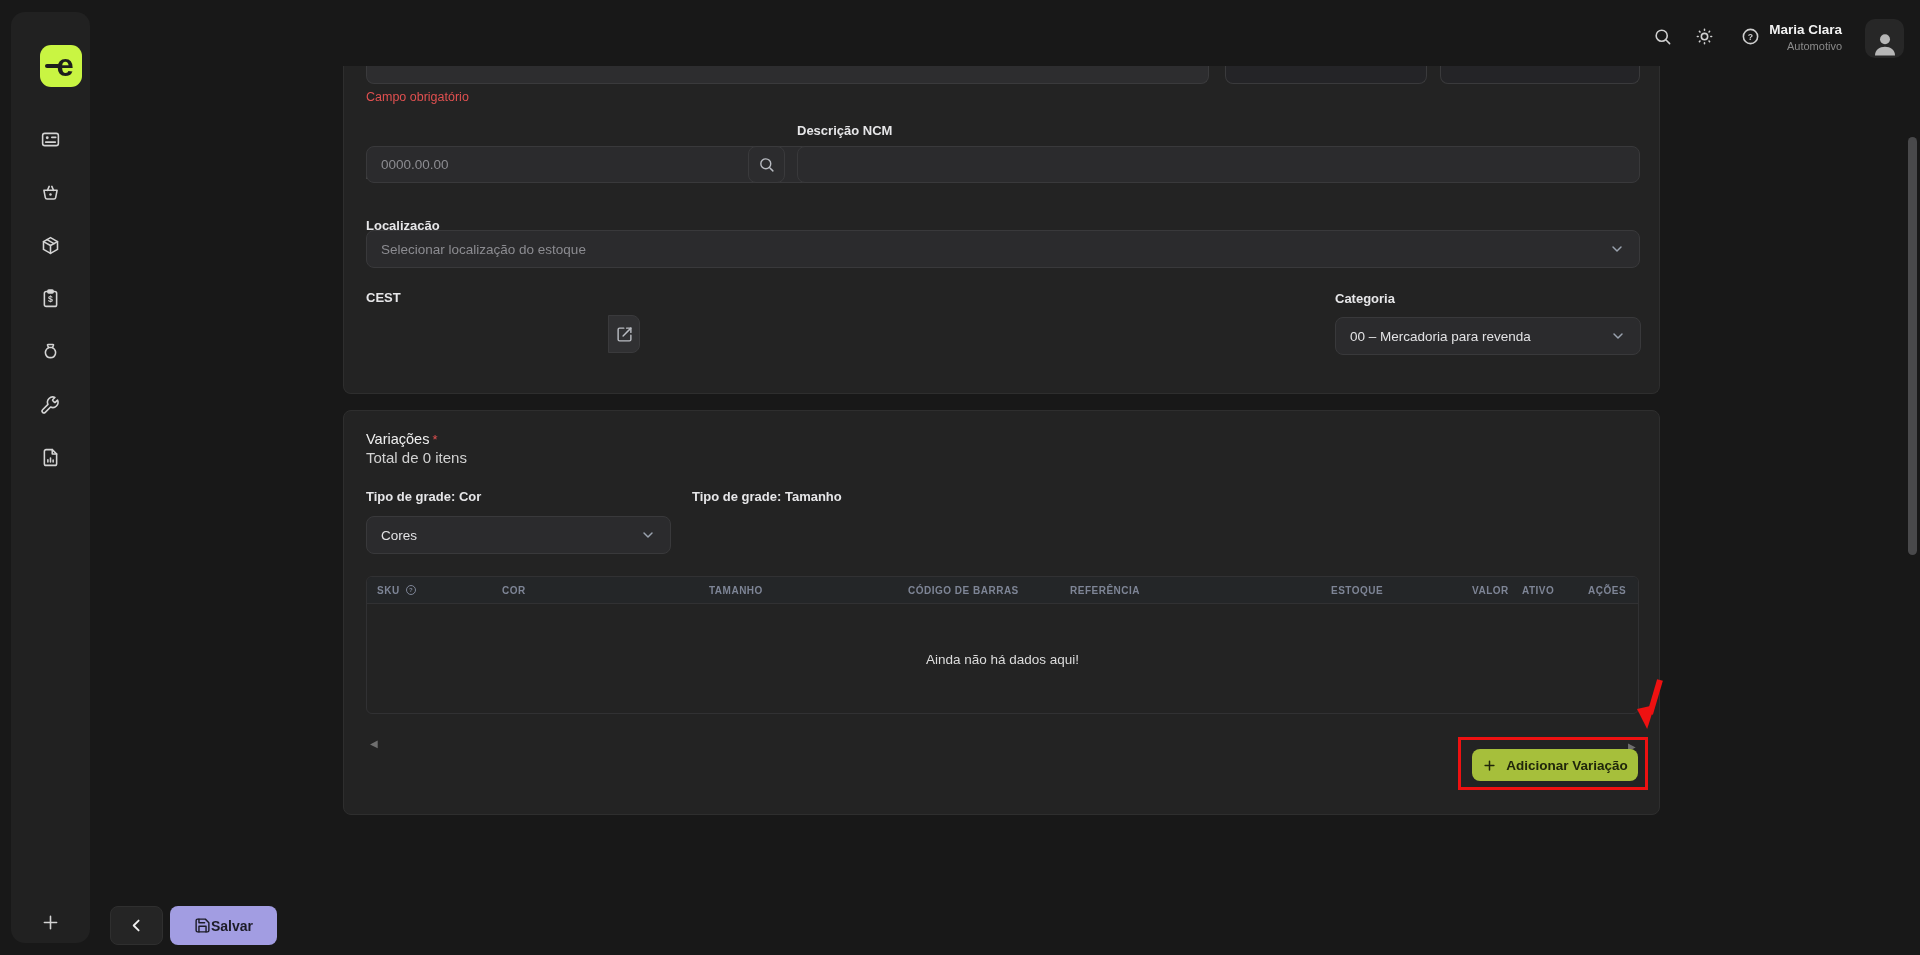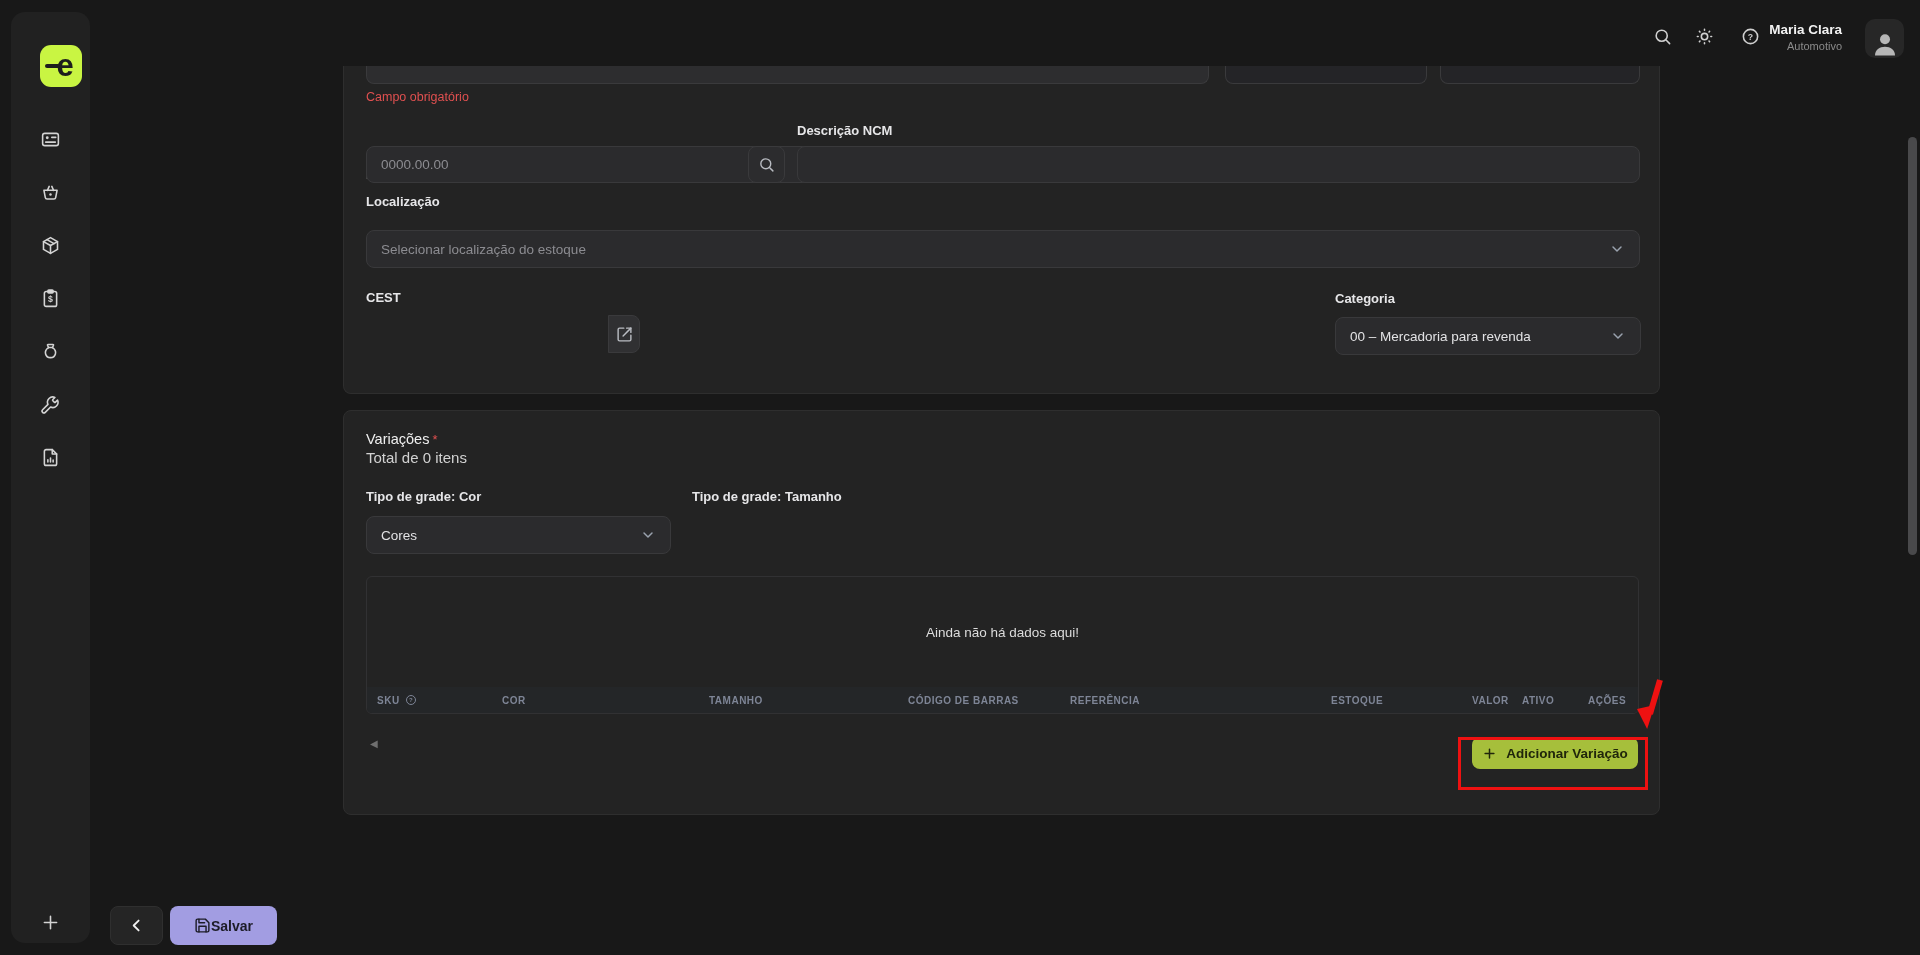--- a/index.html
+++ b/index.html
@@ -62,21 +62,21 @@
             border-radius:6px; overflow:hidden; }
   #vhead { display:flex; height:27px; align-items:center; background:#242628;
            border-bottom:1px solid #313133; padding-left:10px; }
   .th { color:#7e8596; font-size:10px; font-weight:bold; letter-spacing:.5px;
         display:flex; align-items:center; gap:5px; }
   .th svg { width:12px; height:12px; }
   #vempty { height:110px; display:flex; align-items:center; justify-content:center;
             color:#dcdcdc; font-size:13.5px; }
   .tri { color:#6f6f6f; font-size:10px; }
 
-  #add-var-btn { left:1128px; top:326px; width:166px; height:32px; background:#a6bf3b;
+  #add-var-btn { left:1128px; top:338px; width:166px; height:32px; background:#a6bf3b;
                  border:none; border-radius:8px; display:flex; align-items:center;
                  justify-content:center; gap:9px; color:#20260b; font-size:13.5px;
                  font-weight:bold; cursor:pointer; }
   #add-var-btn svg { width:15px; height:15px; }
   #anno-rect { left:1458px; top:737px; width:190px; height:53px;
                border:3px solid #ee1111; pointer-events:none; }
 
   
   #back-btn { left:110px; top:906px; width:53px; height:39px; background:#252525;
               border:1px solid #2f2f2f; border-radius:8px; display:flex; align-items:center;
@@ -201,21 +201,21 @@
         <circle cx="11" cy="11" r="7"></circle>
           <path d="M16.5 16.5L21 21"></path>
       </svg>
     </div>
 
     <div class="lbl abs" style="left:453px; top:57px;">Descrição NCM</div>
     <div class="fld abs" style="left:453px; top:80px; width:843px; height:37px;">
       <span></span>
     </div>
 
-    <div class="lbl abs" style="left:22px; top:128px;">Localização</div>
+    <div class="lbl abs" style="left:22px; top:152px;">Localização</div>
     <div class="fld abs" style="left:22px; top:164px; width:1274px; height:38px;">
       <span>Selecionar localização do estoque</span>
       <span class="chev">
         <svg viewBox="0 0 24 24" fill="none" stroke="currentColor" stroke-width="2.2" stroke-linecap="round" stroke-linejoin="round">
             <path d="M6 9l6 6 6-6"></path>
           </svg>
       </span>
     </div>
 
     <div class="lbl abs" style="left:22px; top:224px;">CEST</div>
@@ -250,21 +250,20 @@
       <span class="chev">
         <svg viewBox="0 0 24 24" fill="none" stroke="currentColor" stroke-width="2.2" stroke-linecap="round" stroke-linejoin="round">
             <path d="M6 9l6 6 6-6"></path>
           </svg>
       </span>
     </div>
 
     <div class="lbl abs" style="left:348px; top:78px;">Tipo de grade: Tamanho</div>
 
     <div id="vtable" class="abs">
-      <div id="vempty">Ainda não há dados aqui!</div>
       <div id="vhead">
         <div class="th" style="width:125px;">
           <span>SKU</span>
           <svg viewBox="0 0 24 24" fill="none" stroke="currentColor" stroke-width="2">
             <circle cx="12" cy="12" r="9"></circle>
             <text x="12" y="16.5" text-anchor="middle" font-size="12" fill="currentColor" stroke="none" font-family="Liberation Sans, sans-serif" font-weight="bold">?</text>
           </svg>
         </div>
         <div class="th" style="width:207px;">
             <span>COR</span>
@@ -284,20 +283,21 @@
         <div class="th" style="width:50px;">
             <span>VALOR</span>
           </div>
         <div class="th" style="width:66px;">
             <span>ATIVO</span>
           </div>
         <div class="th" style="flex:1;">
             <span>AÇÕES</span>
           </div>
       </div>
+      <div id="vempty">Ainda não há dados aqui!</div>
     </div>
 
     <div class="tri abs" style="left:26px; top:327px;">◀</div>
     <div class="tri abs" style="left:1284px; top:330px;">▶</div>
 
     <button id="add-var-btn" class="abs">
       <svg viewBox="0 0 24 24" fill="none" stroke="currentColor" stroke-width="2.4" stroke-linecap="round">
           <path d="M12 5v14M5 12h14"></path>
         </svg>
       <span>Adicionar Variação</span>

